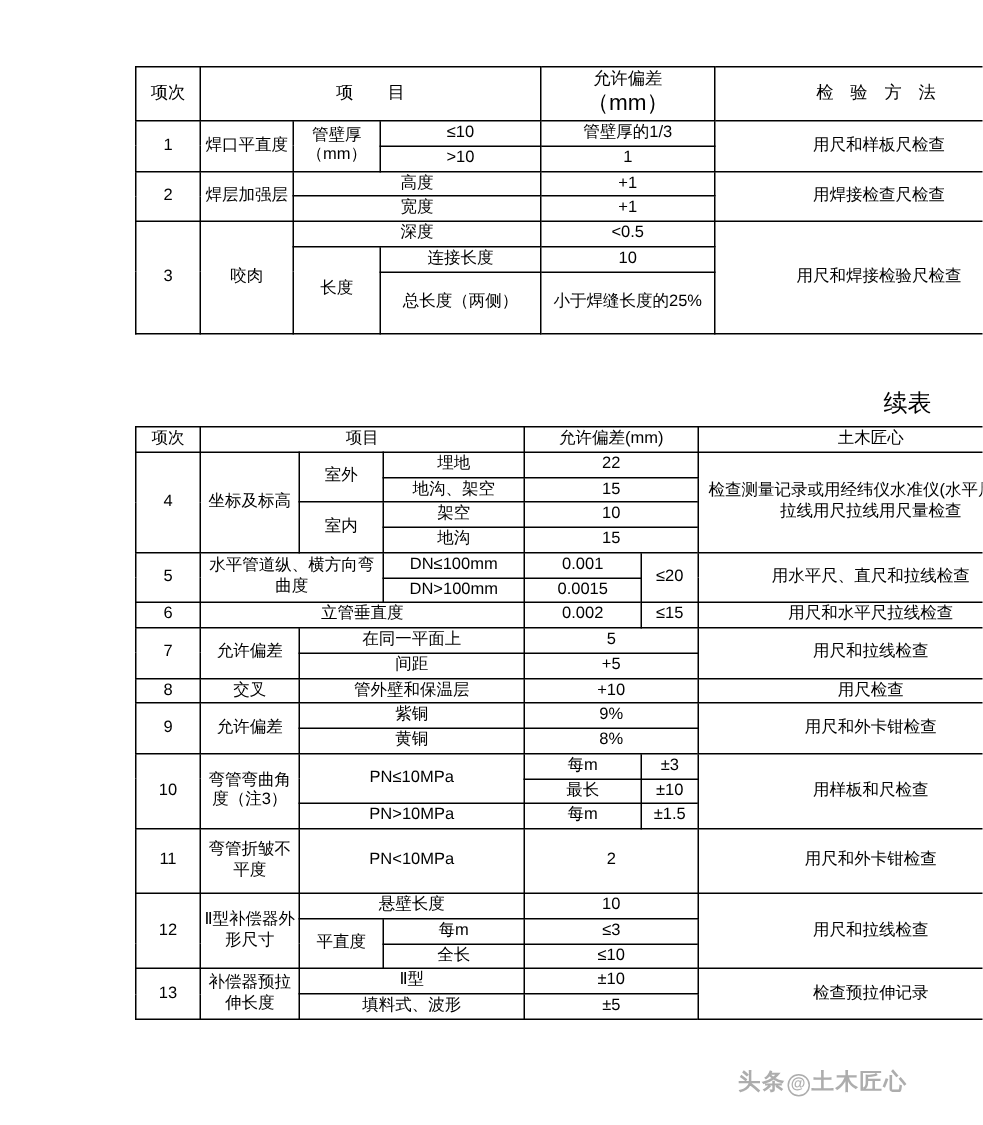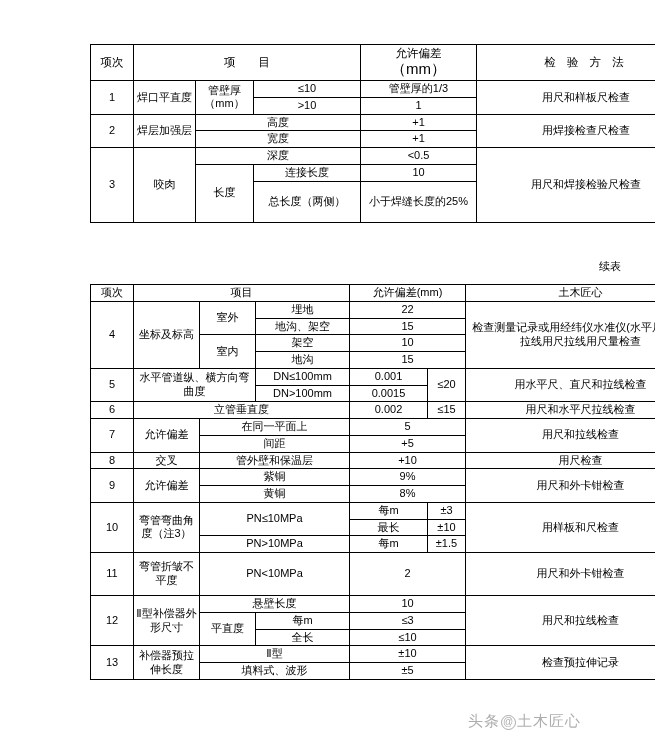--- a/index.html
+++ b/index.html
@@ -57,43 +57,43 @@
   .t2wrap {
     position: absolute;
     left: 50px;
     top: 284px;
   }
   table.spec { border: 1.6px solid #000; margin-left: 40px; }
   .cont-label {
     position: absolute;
     right: 34px;
     top: 259px;
-    font-size: 11px;
+    font-size: 16px;
     font-family: Liberation Mono, monospace;
   }
   .hd {
     font-size: 11.5px;
   }
   .spaced {
     letter-spacing: 4px;
   }
   .small-unit {
     font-size: 15px;
   }
   .watermark {
     position: absolute;
-    left: 468px;
+    left: 492px;
     top: 712px;
     font-size: 15px;
     font-family: "Liberation Sans", "DejaVu Sans", sans-serif;
     color: rgba(105,105,105,0.55);
     letter-spacing: 1px;
     white-space: nowrap;
     pointer-events: none;
-    font-weight: normal;
+    font-weight: bold;
   }
   .wm-at {
     display: inline-block;
     border: 1.5px solid rgba(105,105,105,0.55);
     border-radius: 50%;
     width: 13px;
     height: 13px;
     line-height: 12px;
     text-align: center;
     font-size: 10px;

